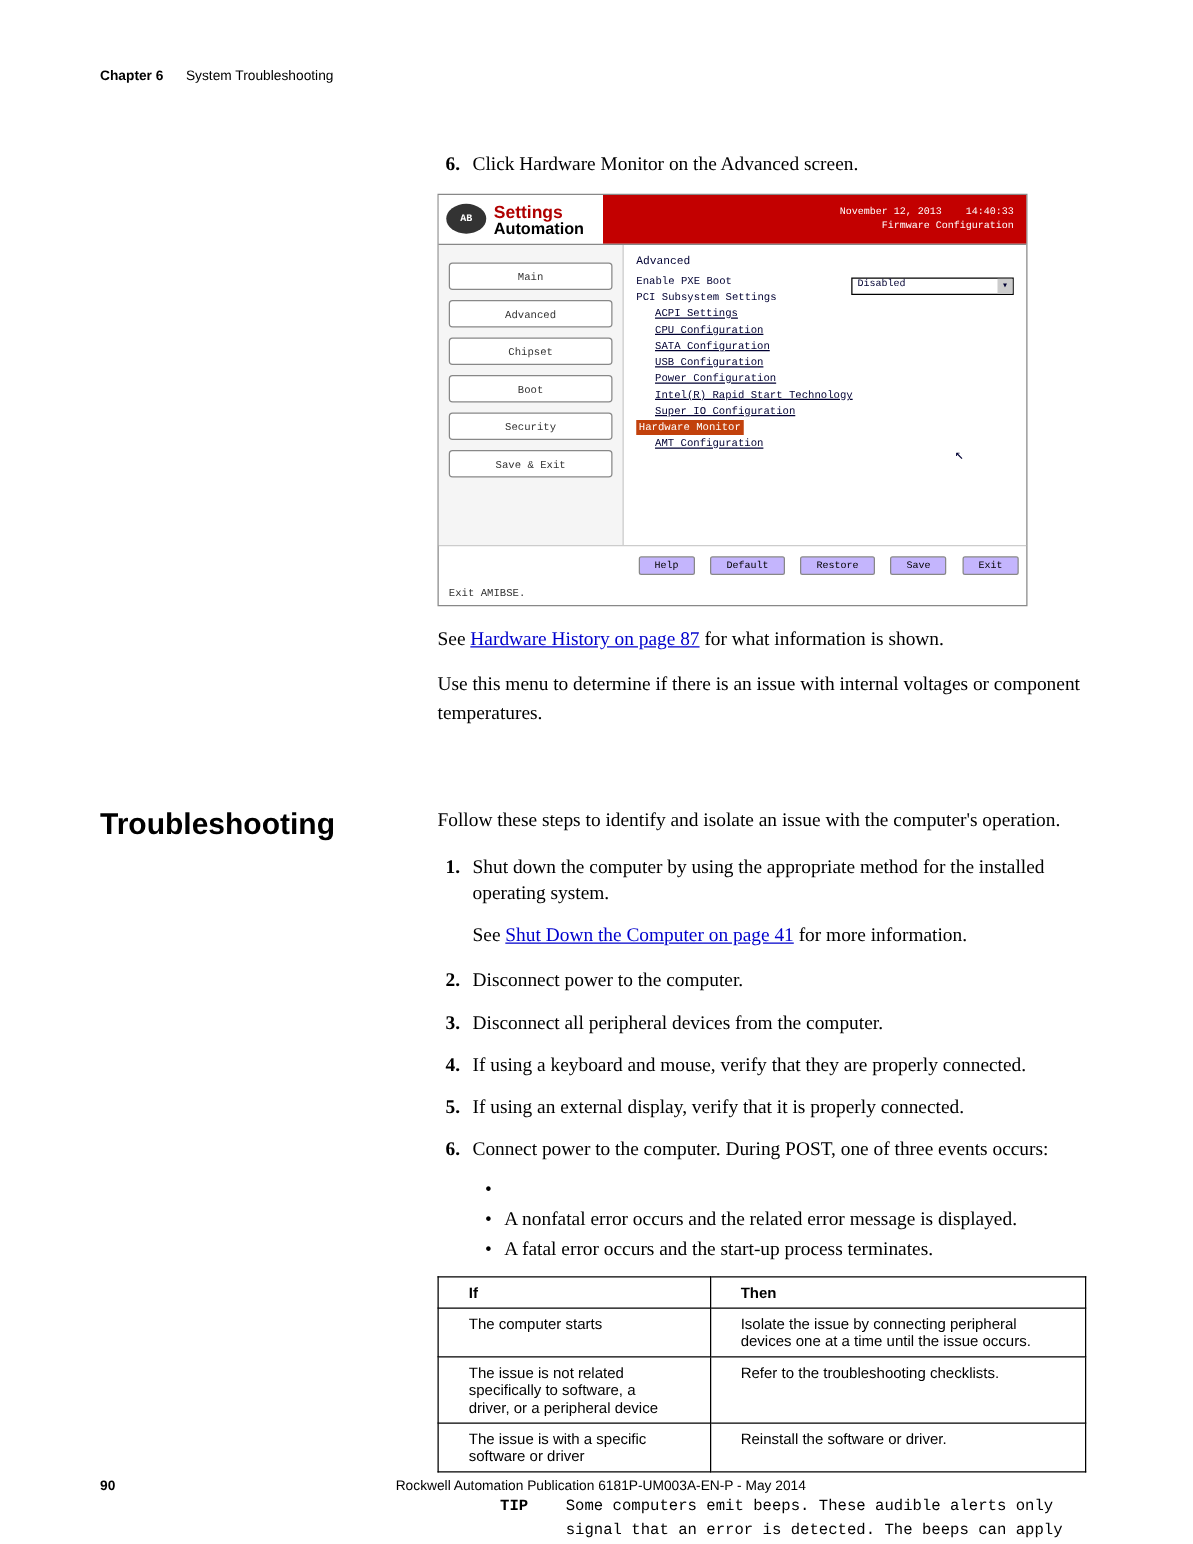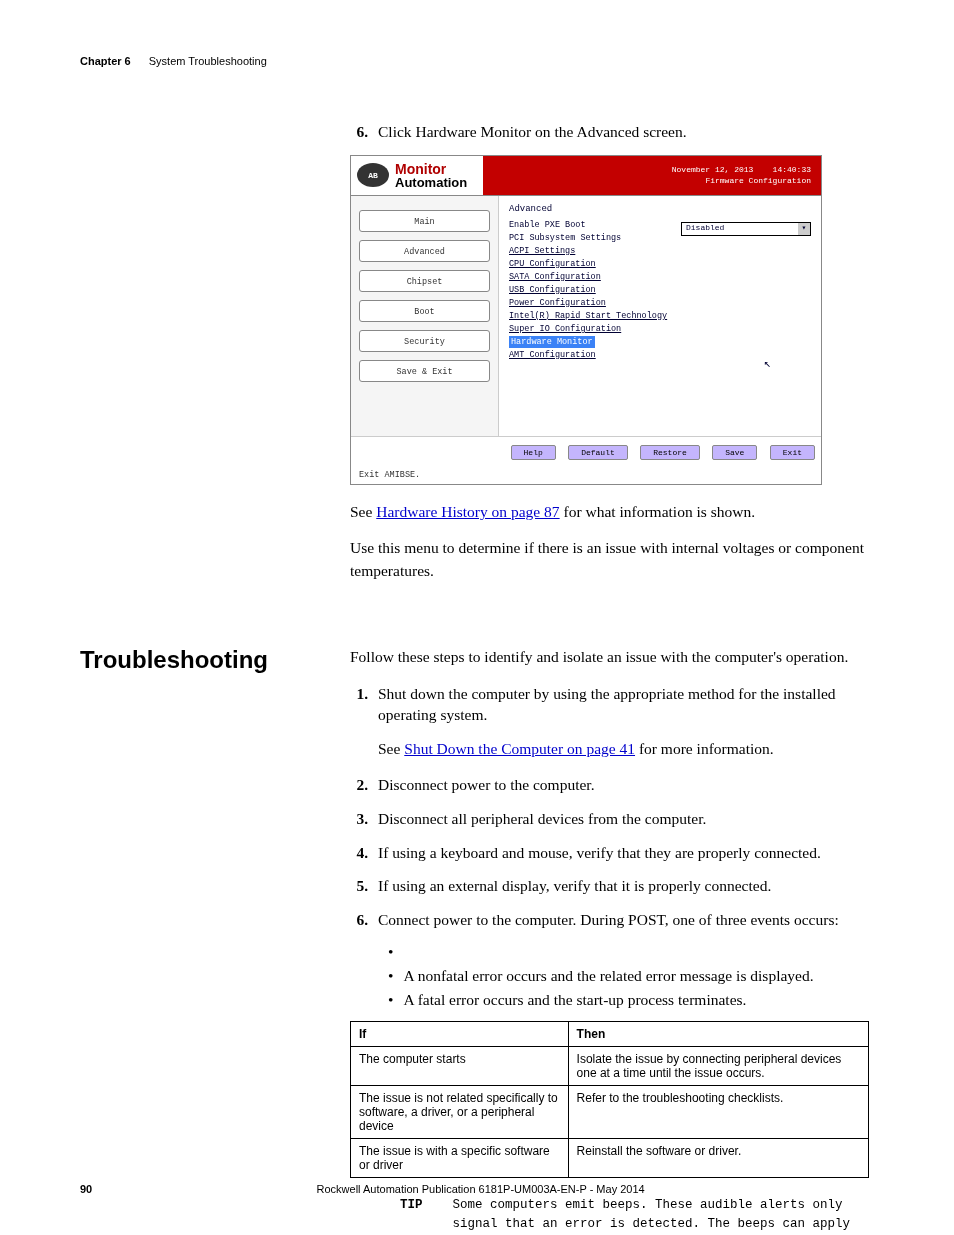--- a/index.html
+++ b/index.html
@@ -100,22 +100,22 @@
     display:block; width:100%; height:22px; margin-bottom:8px;
     background:#fff; border:1px solid #888; border-radius:3px;
     font-size:8.5px; text-align:center; line-height:22px;
     color:#333;
   }
   .bios-main {
     flex:1; padding:8px 10px; font-size:8.5px; color:#003;
     position:relative;
   }
   .bios-main .lbl { margin:3px 0; }
-  .bios-main .link-u { text-decoration:underline; color:#003;}
-  .bios-main .hl { background:#3b82f6; color:#fff; padding:1px 2px; }
+  .bios-main .link-u { text-decoration:underline; color:#003;margin-left:15px;}
+  .bios-main .hl { background:#c2410c; color:#fff; padding:1px 2px; }
   .bios-select {
     position:absolute; right:10px; top:26px; width:130px; height:14px;
     border:1px solid #000000; display:flex; font-size:8px;
   }
   .bios-select .val{flex:1; padding:0 4px;}
   .bios-select .arw{width:12px;background:#ccc;text-align:center;}
   .bios-cursor { position:absolute; right:50px; top:160px; font-size:12px;}
   .bios-buttons {
     border-top:1px solid #ccc; text-align:right; padding:6px;
   }
@@ -129,21 +129,21 @@
   
   table.ifthen {
     border-collapse: collapse;
     width: 100%;
     font-family: Arial, Helvetica, sans-serif;
     font-size: 12px;
     margin: 10px 0 18px 0;
   }
   table.ifthen th, table.ifthen td {
     border: 1px solid #000;
-    padding: 5px 8px;
+    padding: 5px 24px;
     text-align: left;
     vertical-align: top;
   }
   table.ifthen th { font-weight: bold; }
 
   .tip-block {
     display:flex; gap:30px;
     font-family: Liberation Mono, monospace;
     font-size:12.5px;
     margin: 4px 0 0 50px;
@@ -173,21 +173,21 @@
     <div class="right-col">
       <div class="ol-step">
         <span class="num">6.</span>
         <span class="txt">Click Hardware Monitor on the Advanced screen.</span>
       </div>
 
       <div class="bios-frame">
         <div class="bios-top">
           <div class="bios-logo">AB</div>
           <div class="bios-brand">
-            <span>Monitor</span>
+            <span>Settings</span>
             <span class="b2">Automation</span>
           </div>
           <div class="bios-topright">
             <span>November 12, 2013</span>&nbsp;&nbsp;&nbsp;&nbsp;<span>14:40:33</span><br>
             <span>Firmware Configuration</span>
           </div>
         </div>
         <div class="bios-body">
           <div class="bios-nav">
             <span class="bios-nav-item">Main</span>

